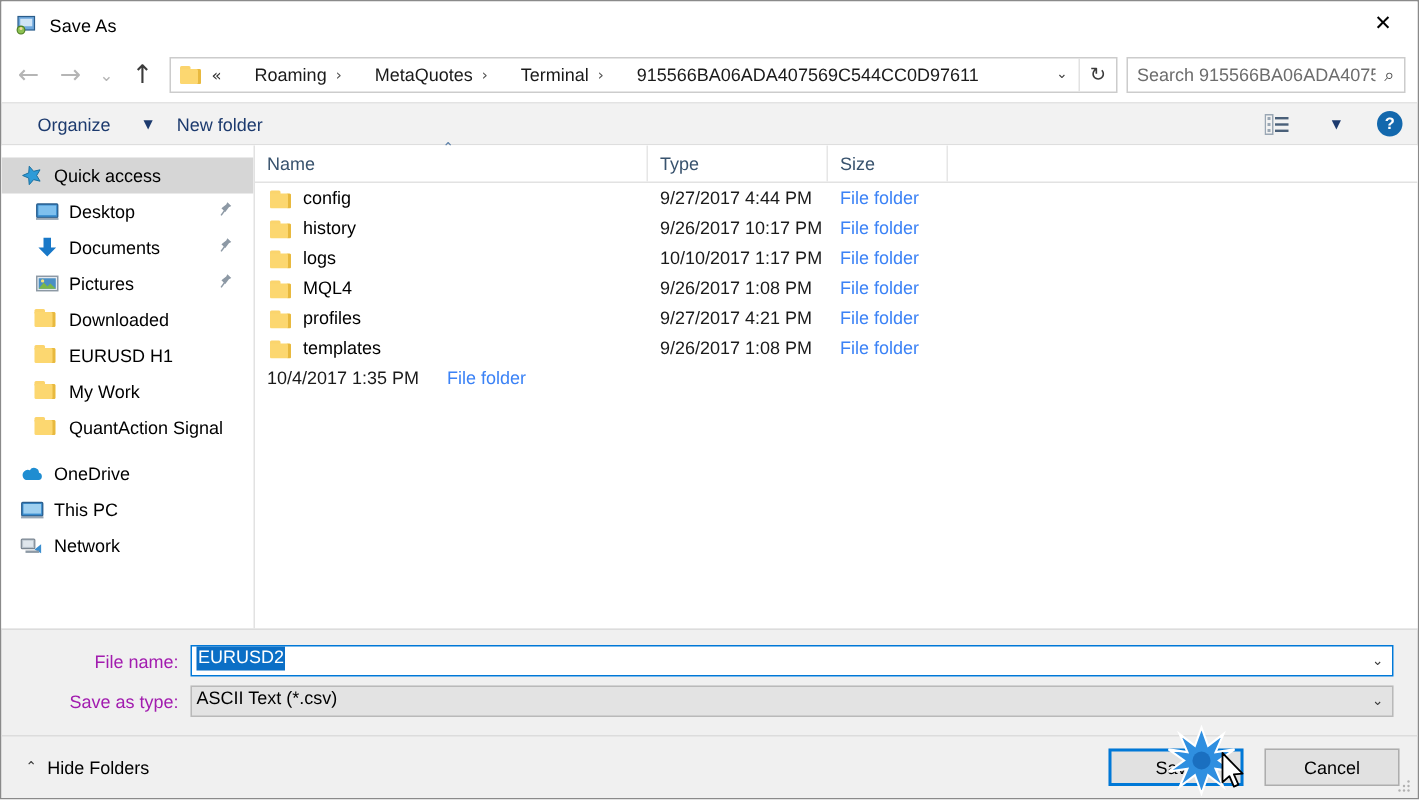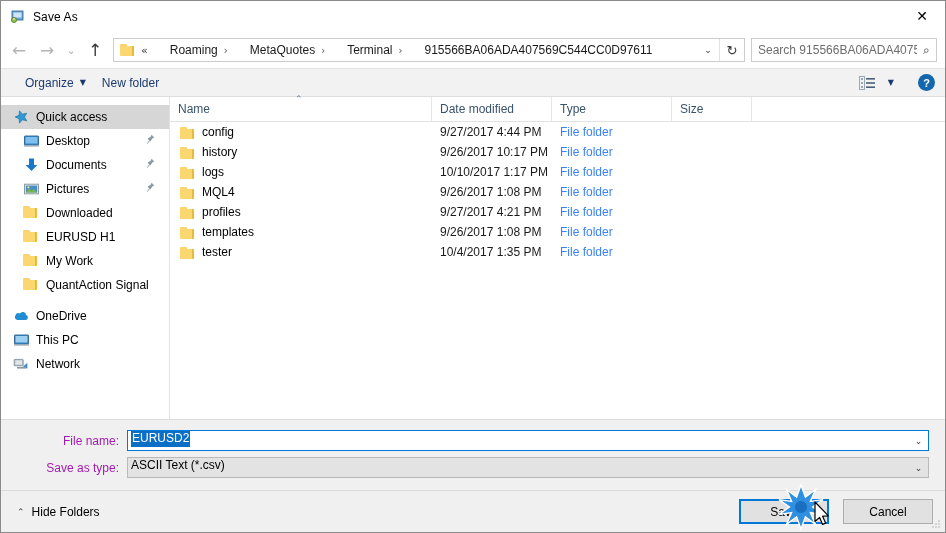--- a/index.html
+++ b/index.html
@@ -192,21 +192,21 @@
     align-items: center;
     padding: 0 10px 0 16px;
     box-sizing: border-box;
   }
   .tb-item {
     font-size: 12px;
     color: #1c3a6e;
     padding: 3px 8px;
     display: flex;
     align-items: center;
-    gap: 6px;
+    gap: 22px;
   }
   .tb-caret {
     font-size: 8px;
     color: #1c3a6e;
     font-family: "DejaVu Sans", sans-serif;
   }
   .tb-spacer { flex: 1 1 auto; }
   .view-icon {
     width: 17px;
     height: 14px;
@@ -684,23 +684,20 @@
         <span class="side-label">Network</span>
       </div>
     </div>
 
     <div class="list-pane">
       <div class="col-head">
         <div class="col col-name">
           <span class="sort-caret">⌃</span>
           <span>Name</span>
         </div>
-        <div class="col col-date">
-          <span>Date modified</span>
-        </div>
         <div class="col col-type">
           <span>Type</span>
         </div>
         <div class="col col-size">
           <span>Size</span>
         </div>
         <div class="col col-rest"></div>
       </div>
 
       <div class="rows">
@@ -752,24 +749,20 @@
         <div class="row">
           <div class="cell cell-name">
             <span class="folder"></span>
             <span>templates</span>
           </div>
           <div class="cell cell-date">9/26/2017 1:08 PM</div>
           <div class="cell cell-type">File folder</div>
           <div class="cell cell-size"></div>
         </div>
         <div class="row">
-          <div class="cell cell-name">
-            <span class="folder"></span>
-            <span>tester</span>
-          </div>
           <div class="cell cell-date">10/4/2017 1:35 PM</div>
           <div class="cell cell-type">File folder</div>
           <div class="cell cell-size"></div>
         </div>
       </div>
     </div>
   </div>
 
   <div class="form-area">
     <div class="form-row">

